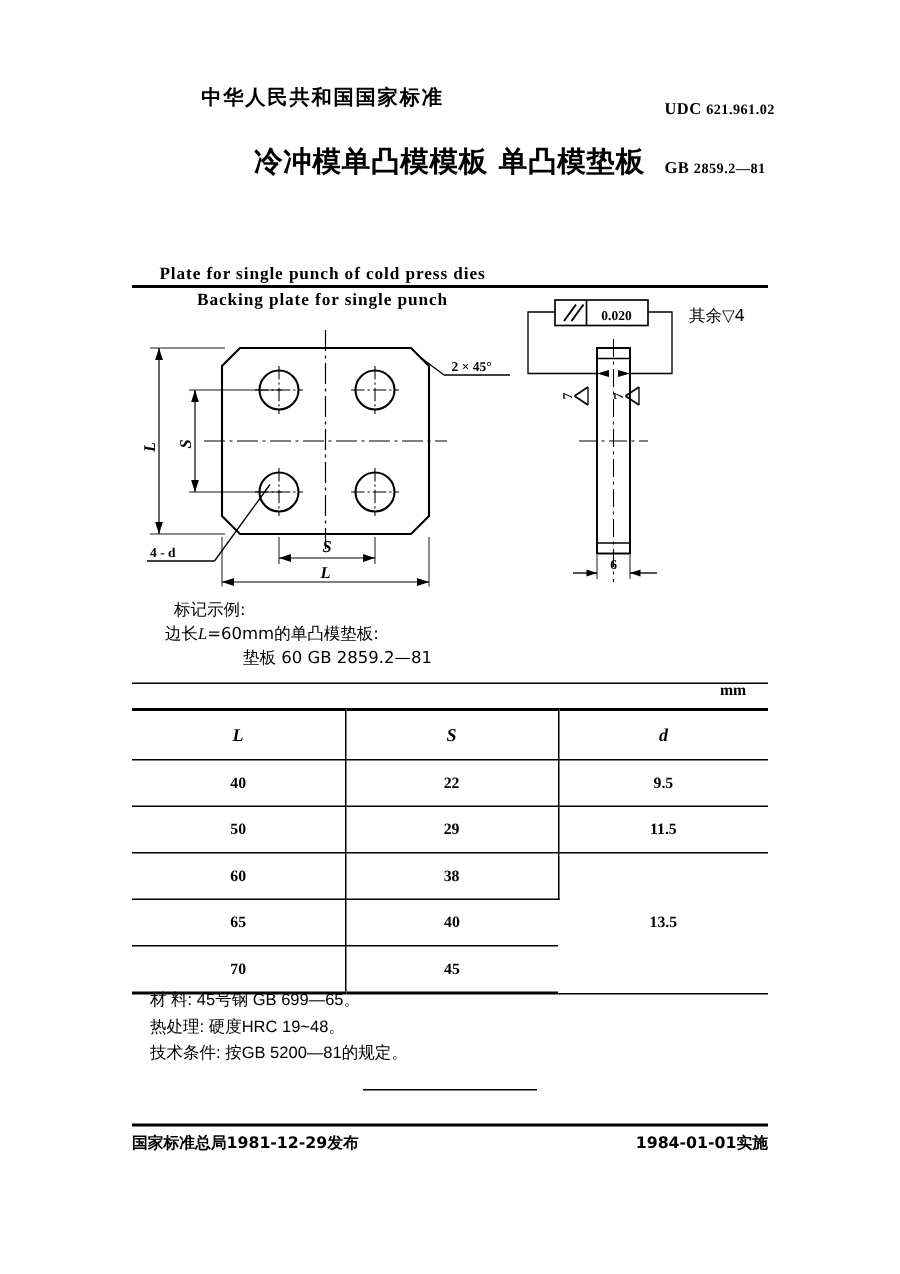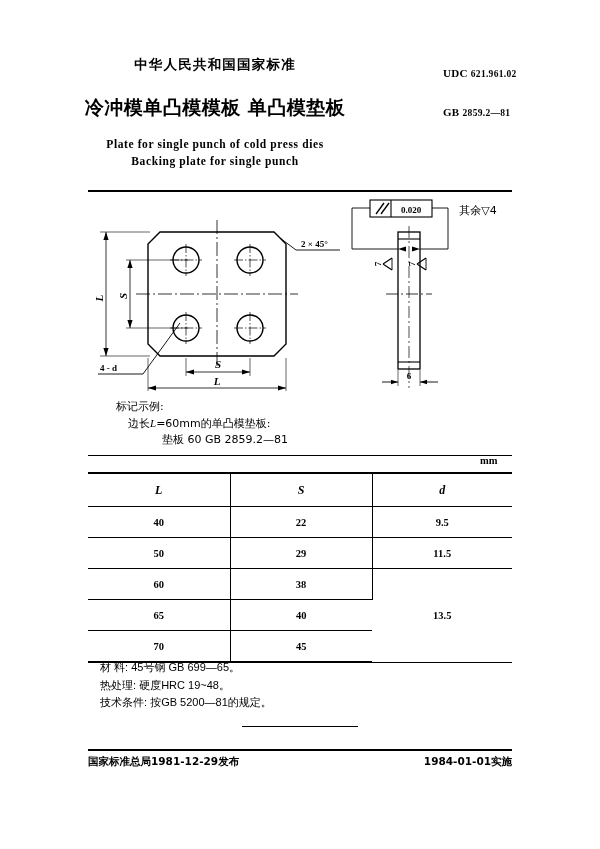--- a/index.html
+++ b/index.html
@@ -30,35 +30,36 @@
     text-align: center;
     font-family: Liberation Sans, sans-serif;
     font-size: 13.5px;
     font-weight: 700;
     letter-spacing: 1.2px;
   }
   .hdr-title {
     position: absolute;
     left: 0; top: 95px;
     width: 430px;
-    text-align: center;
+    text-align: right;
     font-family: "DejaVu Sans", sans-serif;
     font-size: 19px;
     font-weight: 700;
     letter-spacing: 0.5px;
   }
   .hdr-en1, .hdr-en2 {
     position: absolute;
     left: 0;
     width: 430px;
     text-align: center;
     font-family: "Liberation Serif", serif;
     font-weight: 700;
     font-size: 11.5px;
     letter-spacing: 0.6px;
+    margin-top: 39px;
   }
   .hdr-en1 { top: 138px; }
   .hdr-en2 { top: 155px; }
 
   .hdr-udc {
     position: absolute;
     left: 443px; top: 67px;
     font-family: "Liberation Serif", serif;
     font-weight: 700;
     font-size: 11px;
@@ -114,21 +115,21 @@
 
   
   .mark-block {
     position: absolute;
     left: 110px; top: 399px;
     font-family: "DejaVu Sans", sans-serif;
     font-size: 11px;
     line-height: 16px;
   }
   .mark-l1 { margin-left: 6px; }
-  .mark-l2 { margin-left: 18px; }
+  .mark-l2 { }
   .mark-l3 { margin-left: 52px; }
   .mark-block i { font-family: "Liberation Serif", serif; }
 
   
   .unit-mm {
     position: absolute;
     left: 480px; top: 455px;
     font-family: "Liberation Serif", serif;
     font-size: 10.5px;
     font-weight: 700;

